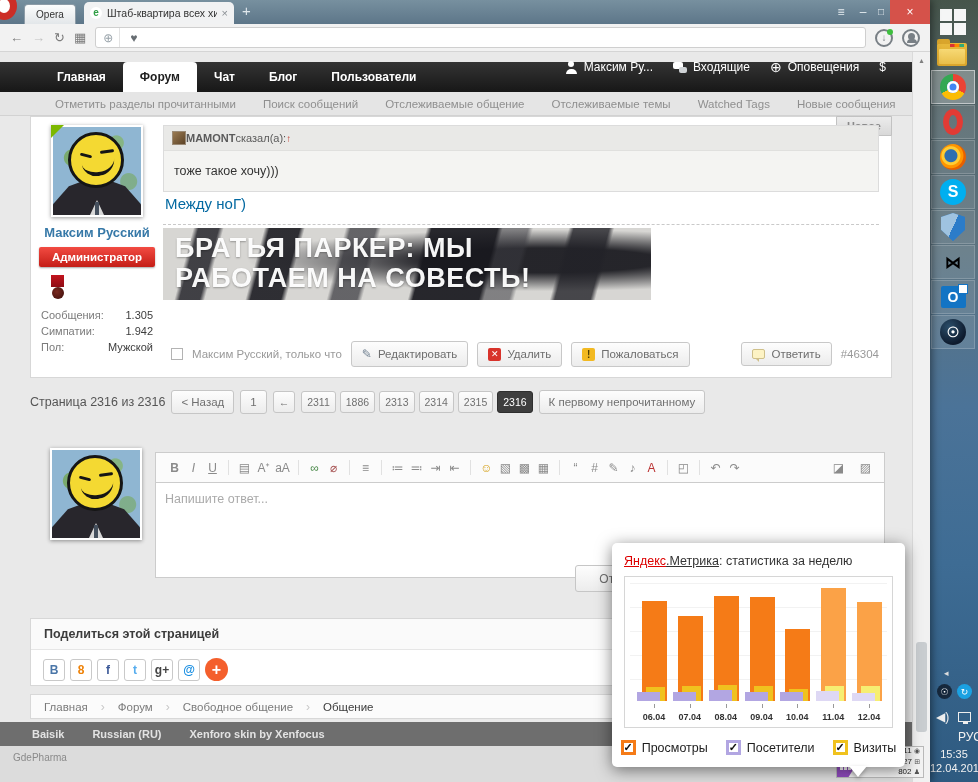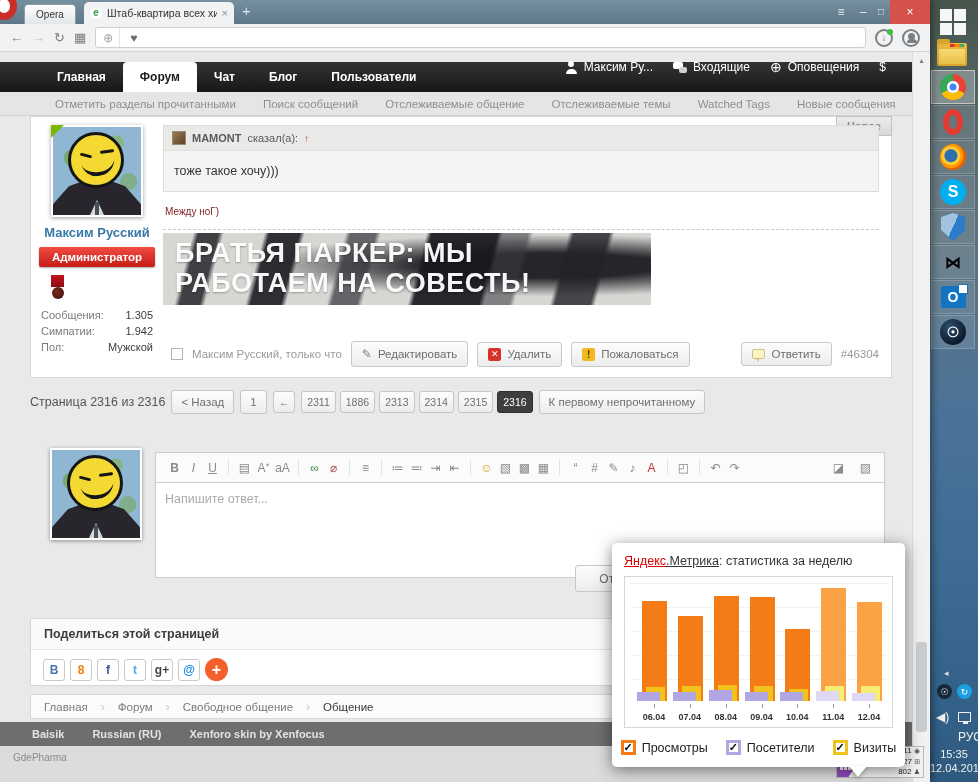--- a/index.html
+++ b/index.html
@@ -100,25 +100,25 @@
   .uname{margin-top:8px;text-align:center;color:#3779a8;font-weight:bold;font-size:13px}
   .uadmin{margin:7px 0 0;background:linear-gradient(#f24b42,#c41d16);color:#fff;font-weight:bold;font-size:11.5px;text-align:center;padding:4px 0;border-radius:2px;box-shadow:0 1px 2px rgba(0,0,0,.35)}
   .medal{position:relative;width:13px;height:24px;margin:8px 0 0 12px}
   .medal .rib{position:absolute;top:0;left:0;width:13px;height:12px;background:linear-gradient(#c3131d,#8e0d14)}
   .medal .md{position:absolute;bottom:0;left:0.5px;width:12px;height:12px;border-radius:50%;background:radial-gradient(circle at 40% 40%,#7a2a20,#3a0d0a)}
   .stats{margin-top:8px;font-size:11px;color:#7b7b7b}
   .stats .row{display:flex;justify-content:space-between;padding:2px 2px}
   .stats .v{color:#3c3c3c}
   .msg-col{position:absolute;left:132px;top:8px;right:12px}
   .quote{border:1px solid #dcdcdc;background:#f4f4f2}
-  .quote-head{background:#e9e9e7;border-bottom:1px solid #e0e0de;padding:5px 8px;font-size:11px;color:#5a5a5a;display:flex;align-items:center;gap:6px}
+  .quote-head{background:#e9e9e7;border-bottom:1px solid #e0e0de;padding:5px 8px;font-size:11px;color:#5a5a5a;display:flex;align-items:center;}
   .qava{width:14px;height:14px;border:1px solid #9a8a76;background:linear-gradient(135deg,#9a7b52,#5d4327)}
   .qarrow{color:#c0392b;font-size:10px}
   .quote-body{padding:13px 10px;font-size:12.5px;color:#333}
-  .msg-text{margin:14px 2px 0;font-size:10px;color:#7f1d1d}
+  .msg-text{margin:3px 2px 0;font-size:15px;color:#0369a1}
   .sig-div{border-top:1px dashed #c9c9c9;margin-top:12px}
   .sig-image{position:relative;width:488px;height:72px;margin-top:3px;overflow:hidden;background:linear-gradient(105deg,transparent 0 6%,rgba(38,38,44,.85) 7% 11%,transparent 12% 20%,rgba(28,28,34,.9) 21% 27%,transparent 28% 36%,rgba(52,52,58,.7) 37% 42%,transparent 43% 52%,rgba(24,24,30,.92) 53% 66%,rgba(58,58,64,.55) 67% 72%,transparent 73% 80%,rgba(34,34,40,.8) 81% 88%,transparent 89%),radial-gradient(ellipse at 78% 45%,rgba(18,18,24,.9) 0 22%,transparent 55%),#d7d6d3;display:flex;flex-direction:column;justify-content:center;padding-left:12px}
   .sig-image div{font-size:27px;font-weight:bold;color:rgba(255,255,255,.96);line-height:1.1;letter-spacing:.5px;text-shadow:0 1px 2px rgba(0,0,0,.3);white-space:nowrap}
   .post-footer{position:absolute;left:140px;right:12px;bottom:10px;display:flex;align-items:center;gap:9px;font-size:11.5px;color:#9a9a9a}
   .chk{width:12px;height:12px;border:1px solid #b3b3b3;background:#fff;flex:none}
   .pbtn{display:inline-flex;align-items:center;gap:6px;background:linear-gradient(#fdfdfd,#ececec);border:1px solid #c8c8c8;border-radius:3px;padding:5px 10px;color:#6e6e6e;font-size:11.5px}
   .i-pencil{color:#6f7f8f;font-size:12px}
   .i-del{width:13px;height:13px;border-radius:2px;background:#d8332b;color:#fff;font-size:9px;line-height:13px;text-align:center}
   .i-rep{width:13px;height:13px;border-radius:2px;background:#f2b921;color:#503f00;font-weight:bold;font-size:10px;line-height:13px;text-align:center}
   .i-bub{position:relative;width:13px;height:10px;border-radius:2px;background:#fdf3c4;border:1px solid #cfc08a}

